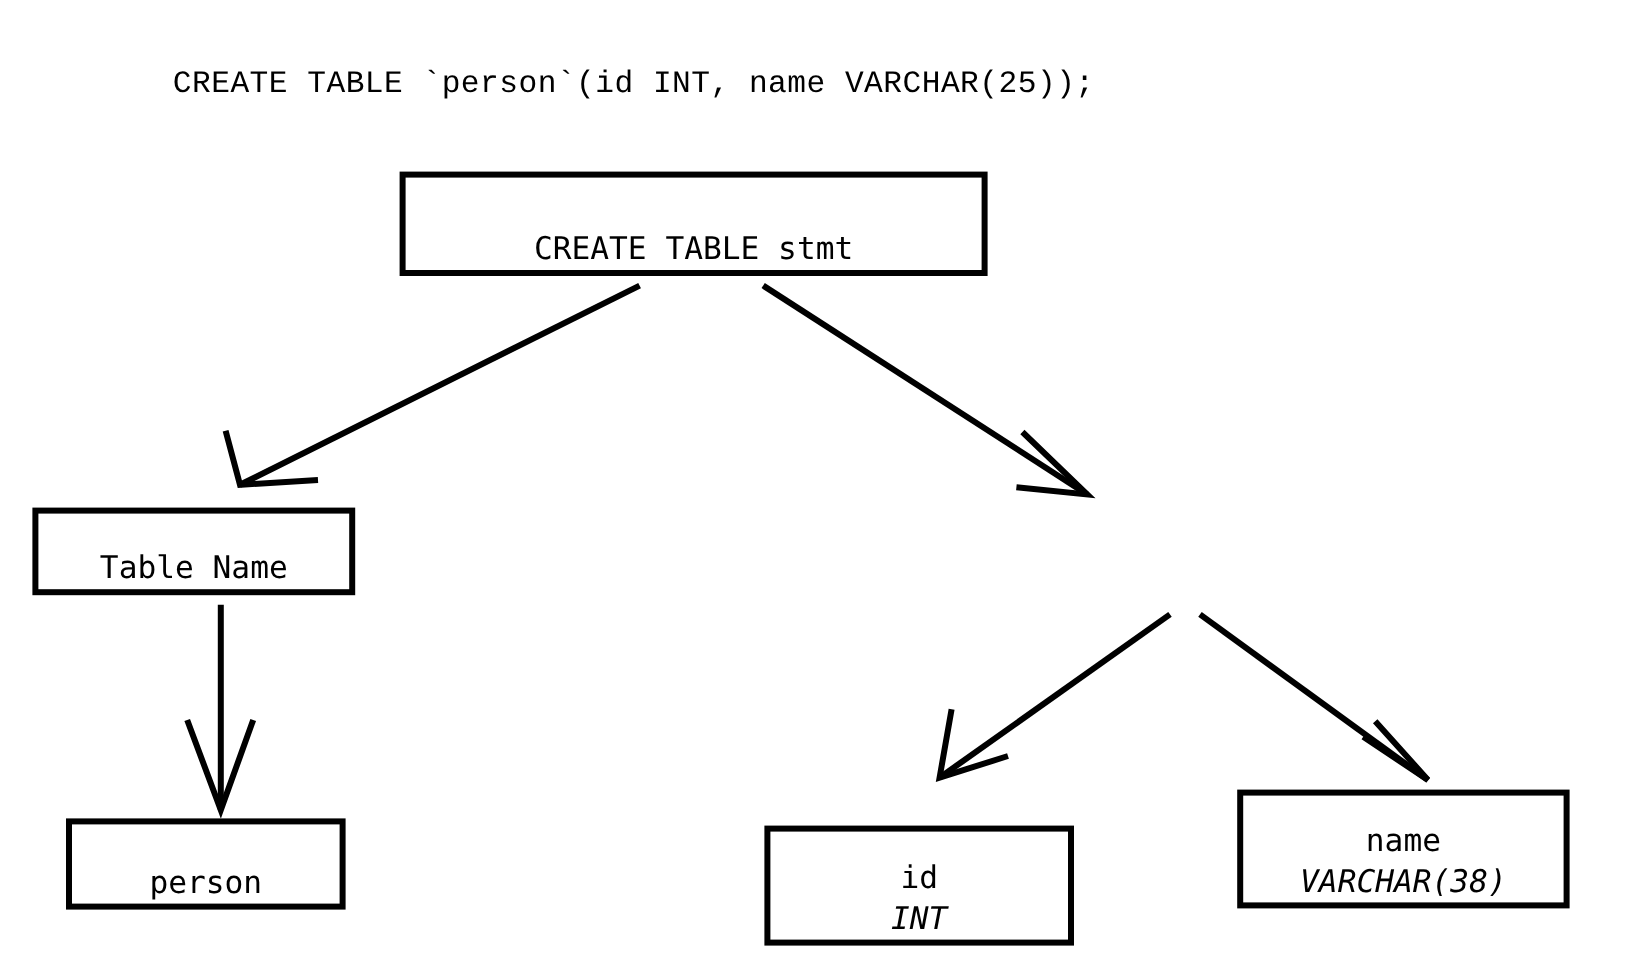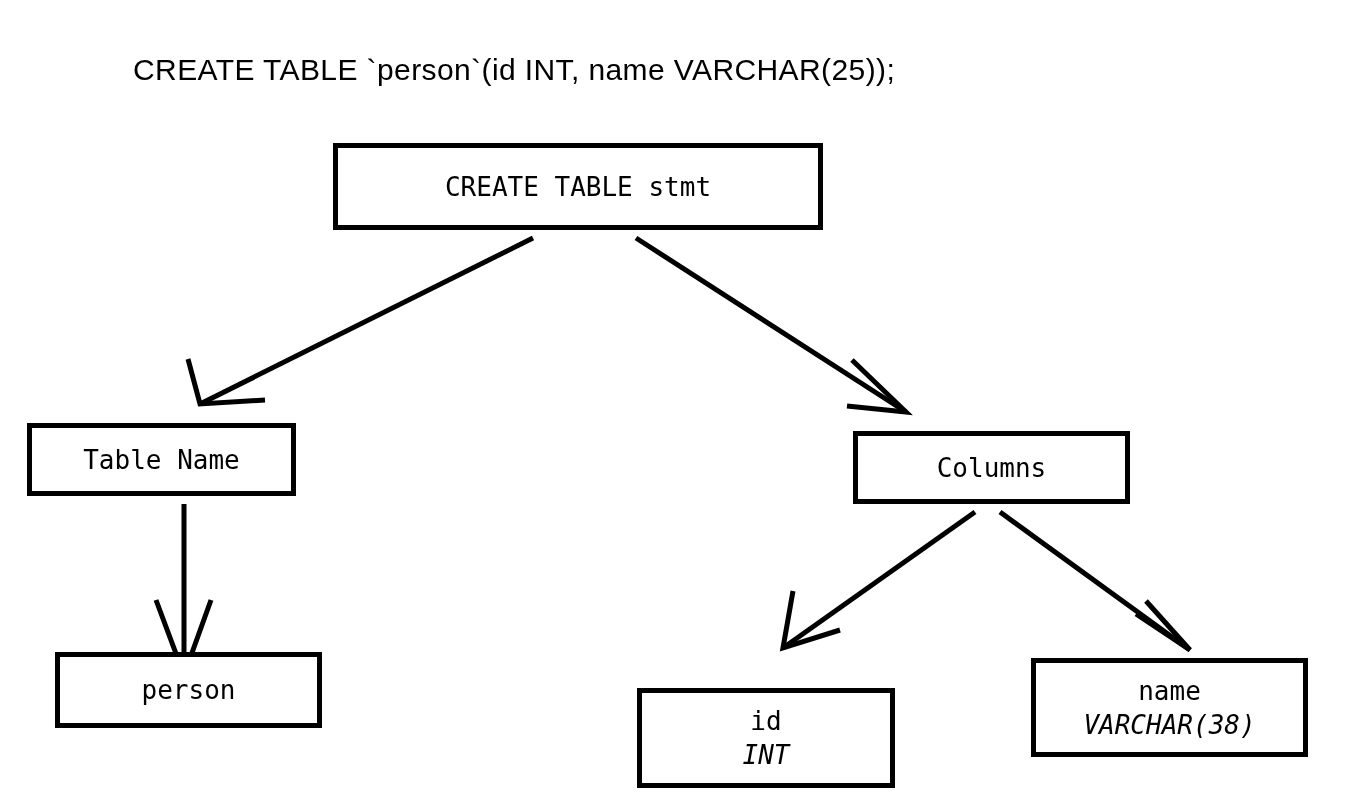--- a/index.html
+++ b/index.html
@@ -11,38 +11,38 @@
   #canvas {
     position: relative;
     width: 1362px;
     height: 804px;
     background: #ffffff;
     overflow: hidden;
     font-family: "DejaVu Sans Mono", "Liberation Mono", monospace;
   }
   #statement-title {
     position: absolute;
-    left: 133px;
+    left: 144px;
     top: 51px;
-    font-family: Liberation Sans, sans-serif;
-    font-size: 30px;
+    font-family: Liberation Mono, monospace;
+    font-size: 26px;
     line-height: 38px;
     letter-spacing: 0.4px;
     color: #000000;
     white-space: pre;
   }
   .node {
     position: absolute;
     box-sizing: border-box;
     background: #ffffff;
     border: 5px solid #000000;
     display: flex;
     flex-direction: column;
     align-items: center;
-    justify-content: center;
+    justify-content: flex-end;
     color: #000000;
     font-family: "DejaVu Sans Mono", "Liberation Mono", monospace;
     font-size: 26px;
     line-height: 34px;
     white-space: pre;
     z-index: 2;
   }
   .node .line2 { display: block; font-style: italic; }
   #edges {
     position: absolute;
@@ -97,27 +97,24 @@
   </svg>
 
   <div class="node" style="left:333px; top:143px; width:490px; height:87px;">
     <span>CREATE TABLE stmt</span>
   </div>
 
   <div class="node" style="left:27px; top:423px; width:269px; height:73px;">
     <span>Table Name</span>
   </div>
 
-  <div class="node" style="left:55px; top:652px; width:267px; height:76px;">
+  <div class="node" style="left:55px; top:682px; width:233px; height:76px;">
     <span>person</span>
   </div>
 
-  <div class="node" style="left:853px; top:431px; width:277px; height:73px;">
-    <span>Columns</span>
-  </div>
 
   <div class="node" style="left:637px; top:668px; width:258px; height:100px;margin-top:20px;">
     <span>id</span>
     <span class="line2">INT</span>
   </div>
 
   <div class="node" style="left:1031px; top:658px; width:277px; height:99px;">
     <span>name</span>
     <span class="line2">VARCHAR(38)</span>
   </div>

